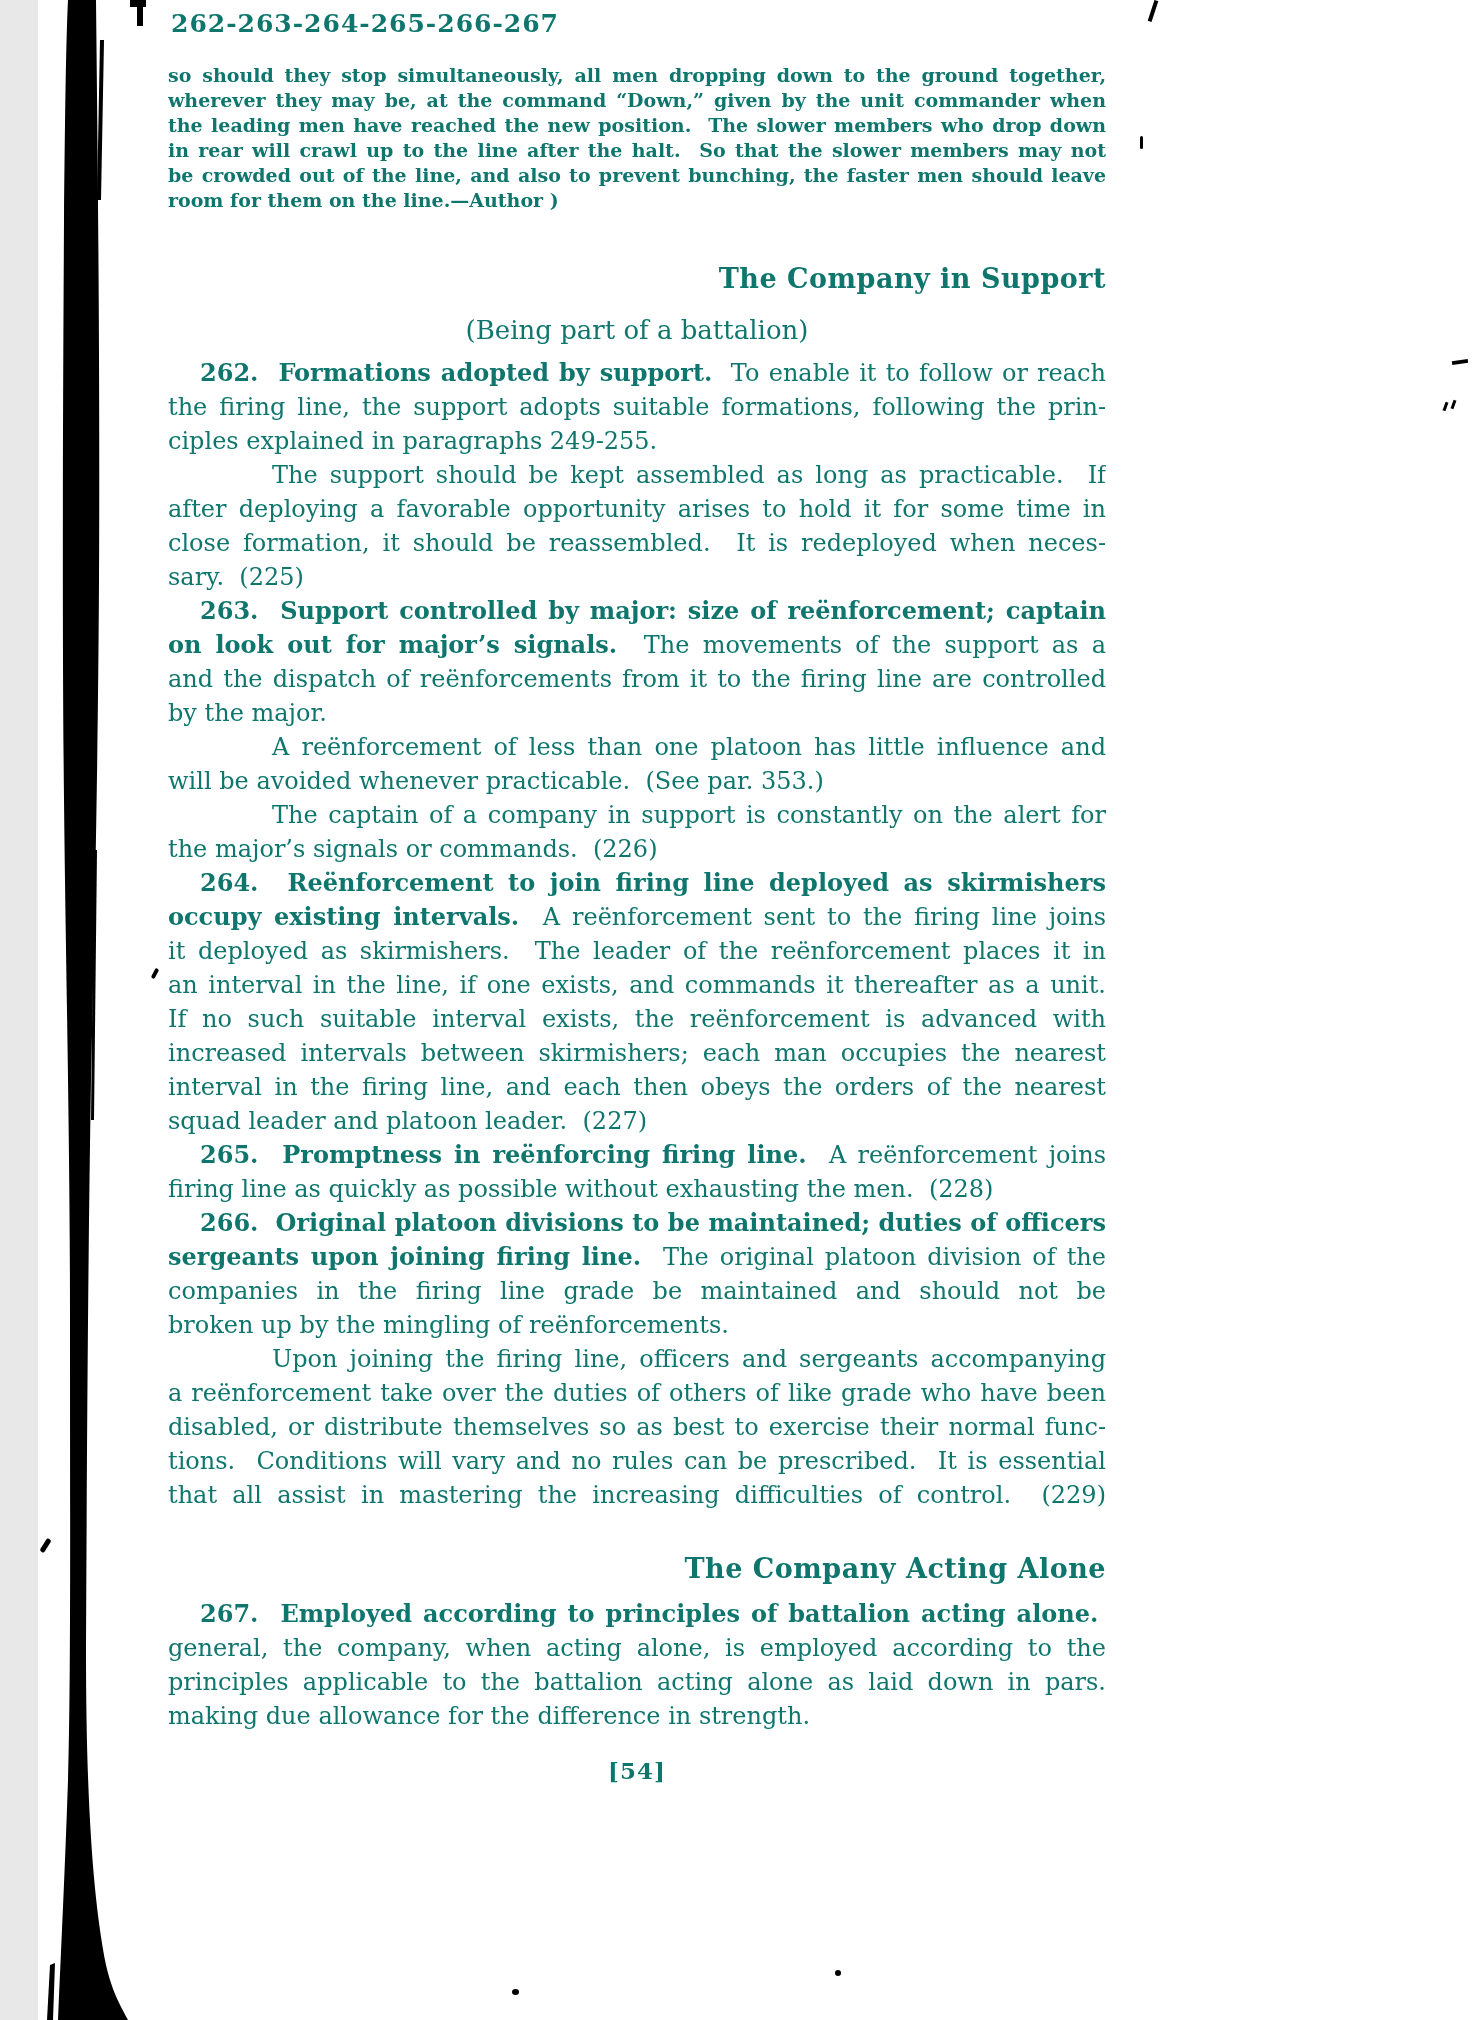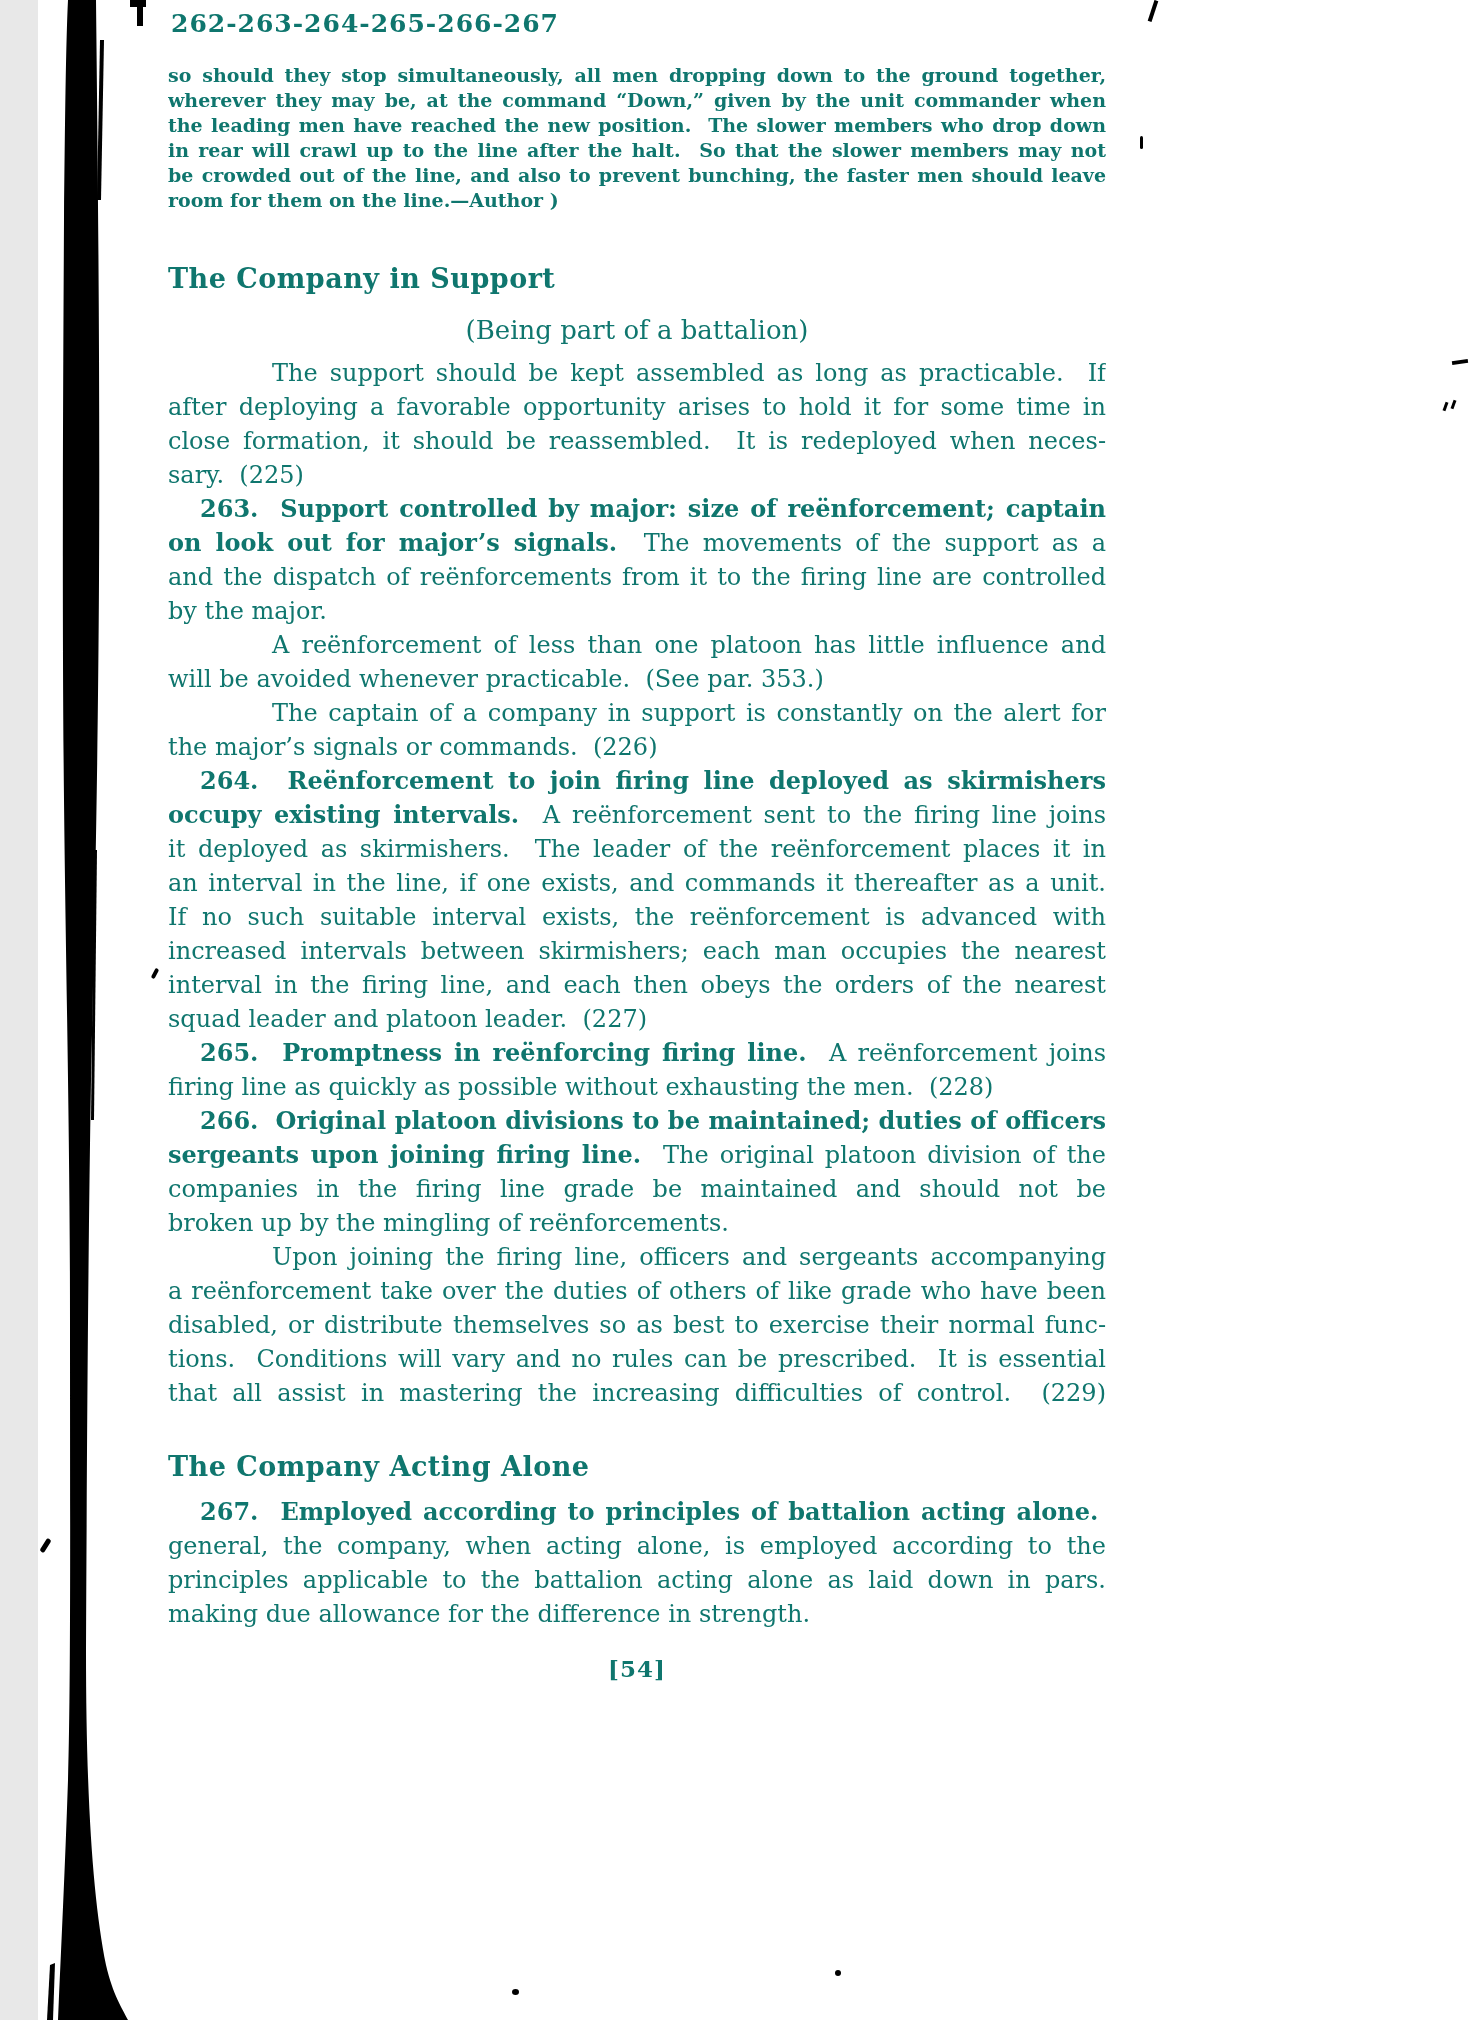--- a/index.html
+++ b/index.html
@@ -29,21 +29,21 @@
   }
   .line.last{text-align-last:left;}
   .b{font-weight:bold;}
   .intro{margin-top:63px;font-size:19px;line-height:25px;font-weight:bold;}
   .intro .line{height:25px;}
   .para{margin:0;}
   .p-num .line.first{text-indent:32px;}
   .p-deep .line.first{text-indent:104px;}
   .section-heading{
     font-weight:bold;font-size:27px;line-height:34px;
-    text-align:left;letter-spacing:0.5px;
+    text-align:right;letter-spacing:0.5px;
   }
   .section-subheading{
     font-size:26px;line-height:34px;text-align:center;margin-top:17px;
   }
   #content .section:nth-child(1) .section-heading{margin-top:49px;}
   #content .section:nth-child(2) .section-heading{margin-top:40px;}
   .section-heading + .para{margin-top:11px;}
   .section-subheading + .para{margin-top:9px;}
   .pageno{
     margin-top:21px;text-align:center;
@@ -76,20 +76,25 @@
         <div class="line">the leading men have reached the new position.&nbsp; The slower members who drop down</div>
         <div class="line">in rear will crawl up to the line after the halt.&nbsp; So that the slower members may not</div>
         <div class="line">be crowded out of the line, and also to prevent bunching, the faster men should leave</div>
         <div class="line last">room for them on the line.—Author )</div>
       </div>
 
     <div id="content">
         <div class="section">
           <div class="section-heading">The Company in Support</div>
           <div class="section-subheading">(Being part of a battalion)</div>
+          <div class="para p-num">
+            <div class="line first"><span class="b">262.&nbsp; Formations adopted by support.</span>&nbsp; To enable it to follow or reach</div>
+            <div class="line">the firing line, the support adopts suitable formations, following the prin-</div>
+            <div class="line last">ciples explained in paragraphs 249-255.</div>
+          </div>
           <div class="para p-deep">
             <div class="line first">The support should be kept assembled as long as practicable.&nbsp; If</div>
             <div class="line">after deploying a favorable opportunity arises to hold it for some time in</div>
             <div class="line">close formation, it should be reassembled.&nbsp; It is redeployed when neces-</div>
             <div class="line last">sary.&nbsp; (225)</div>
           </div>
           <div class="para p-num">
             <div class="line first"><span class="b">263.&nbsp; Support controlled by major: size of reënforcement; captain</span></div>
             <div class="line"><span class="b">on look out for major’s signals.</span>&nbsp; The movements of the support as a whole</div>
             <div class="line">and the dispatch of reënforcements from it to the firing line are controlled</div>

